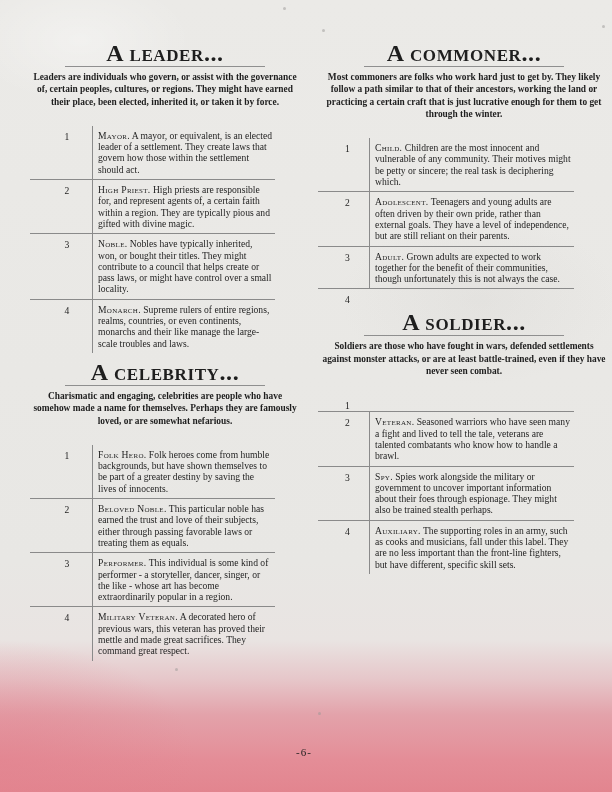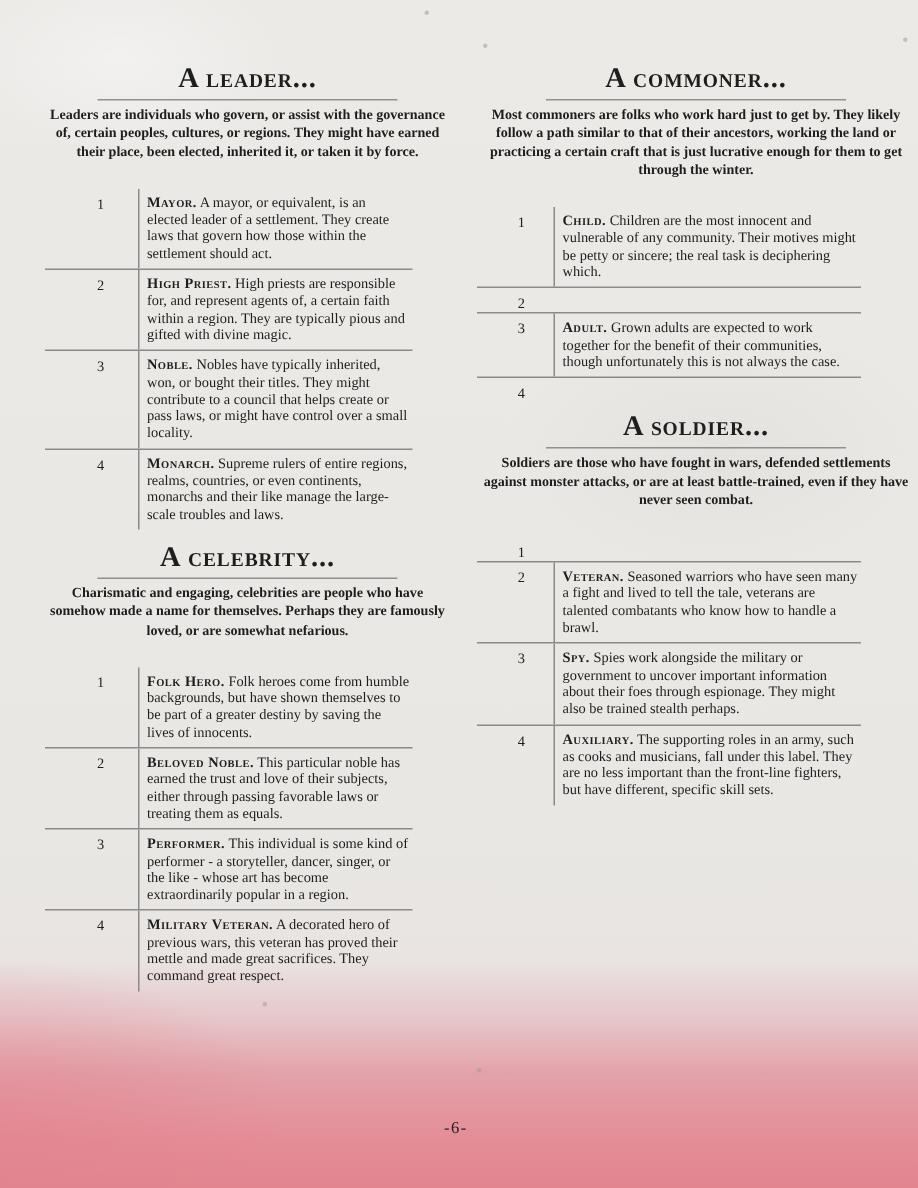--- a/index.html
+++ b/index.html
@@ -21,41 +21,41 @@
   .bg-left {
     position: absolute; left: 0; top: 560px; width: 260px; height: 232px;
     background: radial-gradient(ellipse 260px 160px at 0px 200px, rgba(226,130,142,0.55), rgba(226,130,142,0) 75%);
   }
   .speck { position: absolute; background: #9a9896; border-radius: 50%; opacity: .5; }
   .col { position: absolute; top: 42px; width: 270px; }
   .col.left { left: 30px; }
   .col.right { left: 318px; width: 292px; }
   .section { margin-bottom: 4px; }
   .heading {
-    text-align: center; font-weight: bold; font-size: 19px; letter-spacing: 0.6px;
+    text-align: center; font-weight: bold; font-size: 24px; letter-spacing: 0.6px;
     margin: 0; padding-bottom: 2px; line-height: 22px;
     font-variant: small-caps;
   }
   .heading-rule { height: 1px; background: #8f8f8f; margin: 0 auto 4px auto; width: 200px; }
   .intro {
     text-align: center; font-weight: bold; font-size: 9.4px; line-height: 12.3px;
     margin: 0 0 18px 0; padding: 0 2px;
   }
   .table { width: 100%; border-collapse: collapse; }
   .row { display: flex; }
   .row + .row { border-top: 1px solid #8a8a8a; }
   .num {
     width: 62px; flex: none; font-size: 9.6px; text-align: center;
     padding-top: 5px; padding-left: 12px; box-sizing: border-box;
   }
   .desc {
     border-left: 1px solid #8a8a8a; padding: 4px 2px 4px 5px;
     font-size: 9.6px; line-height: 11.3px; flex: 1;
   }
-  .term { font-weight: bold; font-variant: small-caps; letter-spacing: 0.3px; }
+  .term { font-weight: normal; font-variant: small-caps; letter-spacing: 0.3px; }
   .left .table { width: 245px; margin-left: 0; }
   .right .table { width: 256px; margin-left: 0; }
   .right .num { width: 51px; padding-left: 8px; }
   .page-num {
     position: absolute; left: 296px; top: 746px; font-size: 11px; letter-spacing: 1px;
     font-family: "Liberation Serif", serif;
   }
 </style>
 </head>
 <body>
@@ -125,20 +125,21 @@
     <h2 class="heading">A commoner...</h2>
     <div class="heading-rule"></div>
     <p class="intro">Most commoners are folks who work hard just to get by. They likely follow a path similar to that of their ancestors, working the land or practicing a certain craft that is just lucrative enough for them to get through the winter.</p>
     <div class="table">
       <div class="row">
         <div class="num">1</div>
         <div class="desc"><span class="term">Child.</span><span> Children are the most innocent and vulnerable of any community. Their motives might be petty or sincere; the real task is deciphering which.</span></div>
       </div>
       <div class="row">
         <div class="num">2</div>
+        <div class="desc"><span class="term">Adolescent.</span><span> Teenagers and young adults are often driven by their own pride, rather than external goals. They have a level of independence, but are still reliant on their parents.</span></div>
       </div>
       <div class="row">
         <div class="num">3</div>
         <div class="desc"><span class="term">Adult.</span><span> Grown adults are expected to work together for the benefit of their communities, though unfortunately this is not always the case.</span></div>
       </div>
       <div class="row">
         <div class="num">4</div>
       </div>
     </div>
   </div>

